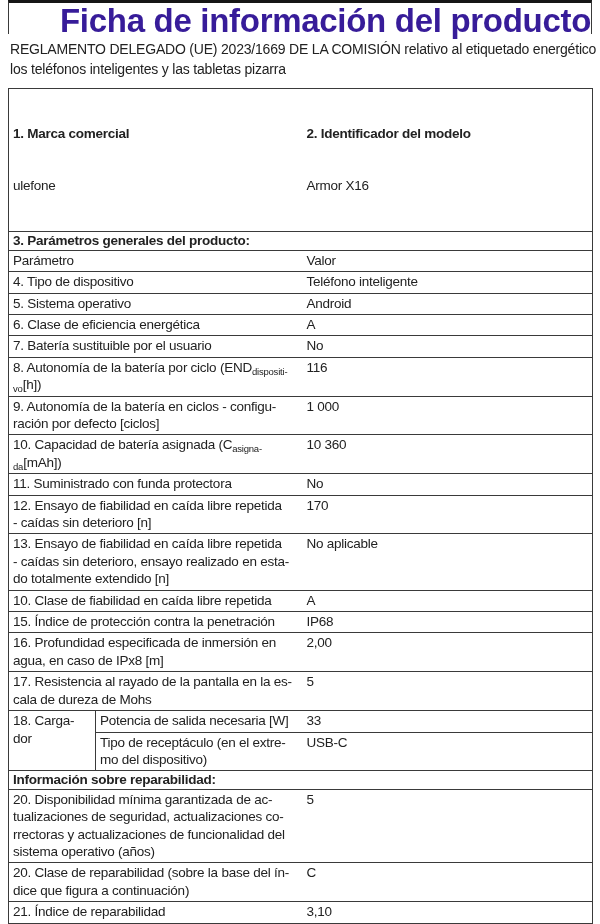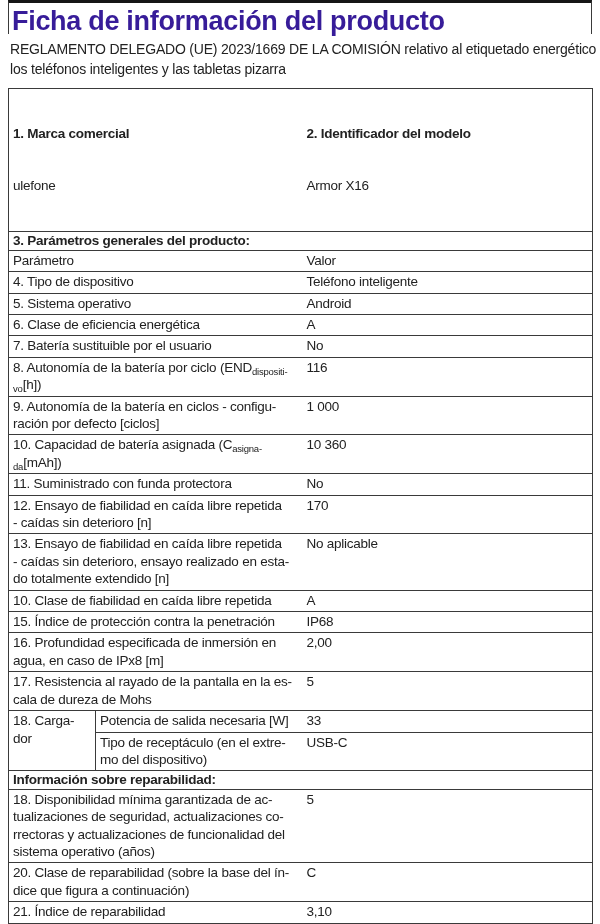--- a/index.html
+++ b/index.html
@@ -18,26 +18,27 @@
   .sheet{padding:0 8px;}
   .title-box{
     border-top:3px solid #161616;
     border-left:1.5px solid var(--c-border);
     border-right:1.5px solid var(--c-border);
     height:34px;
     padding:3px 0 0 3px;
     overflow:visible;
   }
   .page-title{
-    font-size:27px;
+    font-size:33px;
     font-weight:bold;
     letter-spacing:-0.3px;
     color:var(--c-title);
     line-height:30px;
     white-space:pre;
+    text-align:right;
   }
   .subtitle{
     margin:6px 0 9px 2px;
     font-size:14px;
     line-height:19.5px;
     letter-spacing:-0.2px;
     white-space:pre;
   }
   table.fiche{
     width:584px;
@@ -208,21 +209,21 @@
         <td class="charger-sub">Tipo de receptáculo (en el extre-
 mo del dispositivo)</td>
         <td class="value">USB-C</td>
       </tr>
 
       <tr class="section">
         <td colspan="3" class="bold">Información sobre reparabilidad:</td>
       </tr>
 
       <tr>
-        <td colspan="2">18. Disponibilidad mínima garantizada de ac-
+        <td colspan="2">20. Disponibilidad mínima garantizada de ac-
 tualizaciones de seguridad, actualizaciones co-
 rrectoras y actualizaciones de funcionalidad del
 sistema operativo (años)</td>
         <td class="value">5</td>
       </tr>
 
       <tr>
         <td colspan="2">20. Clase de reparabilidad (sobre la base del ín-
 dice que figura a continuación)</td>
         <td class="value">C</td>

